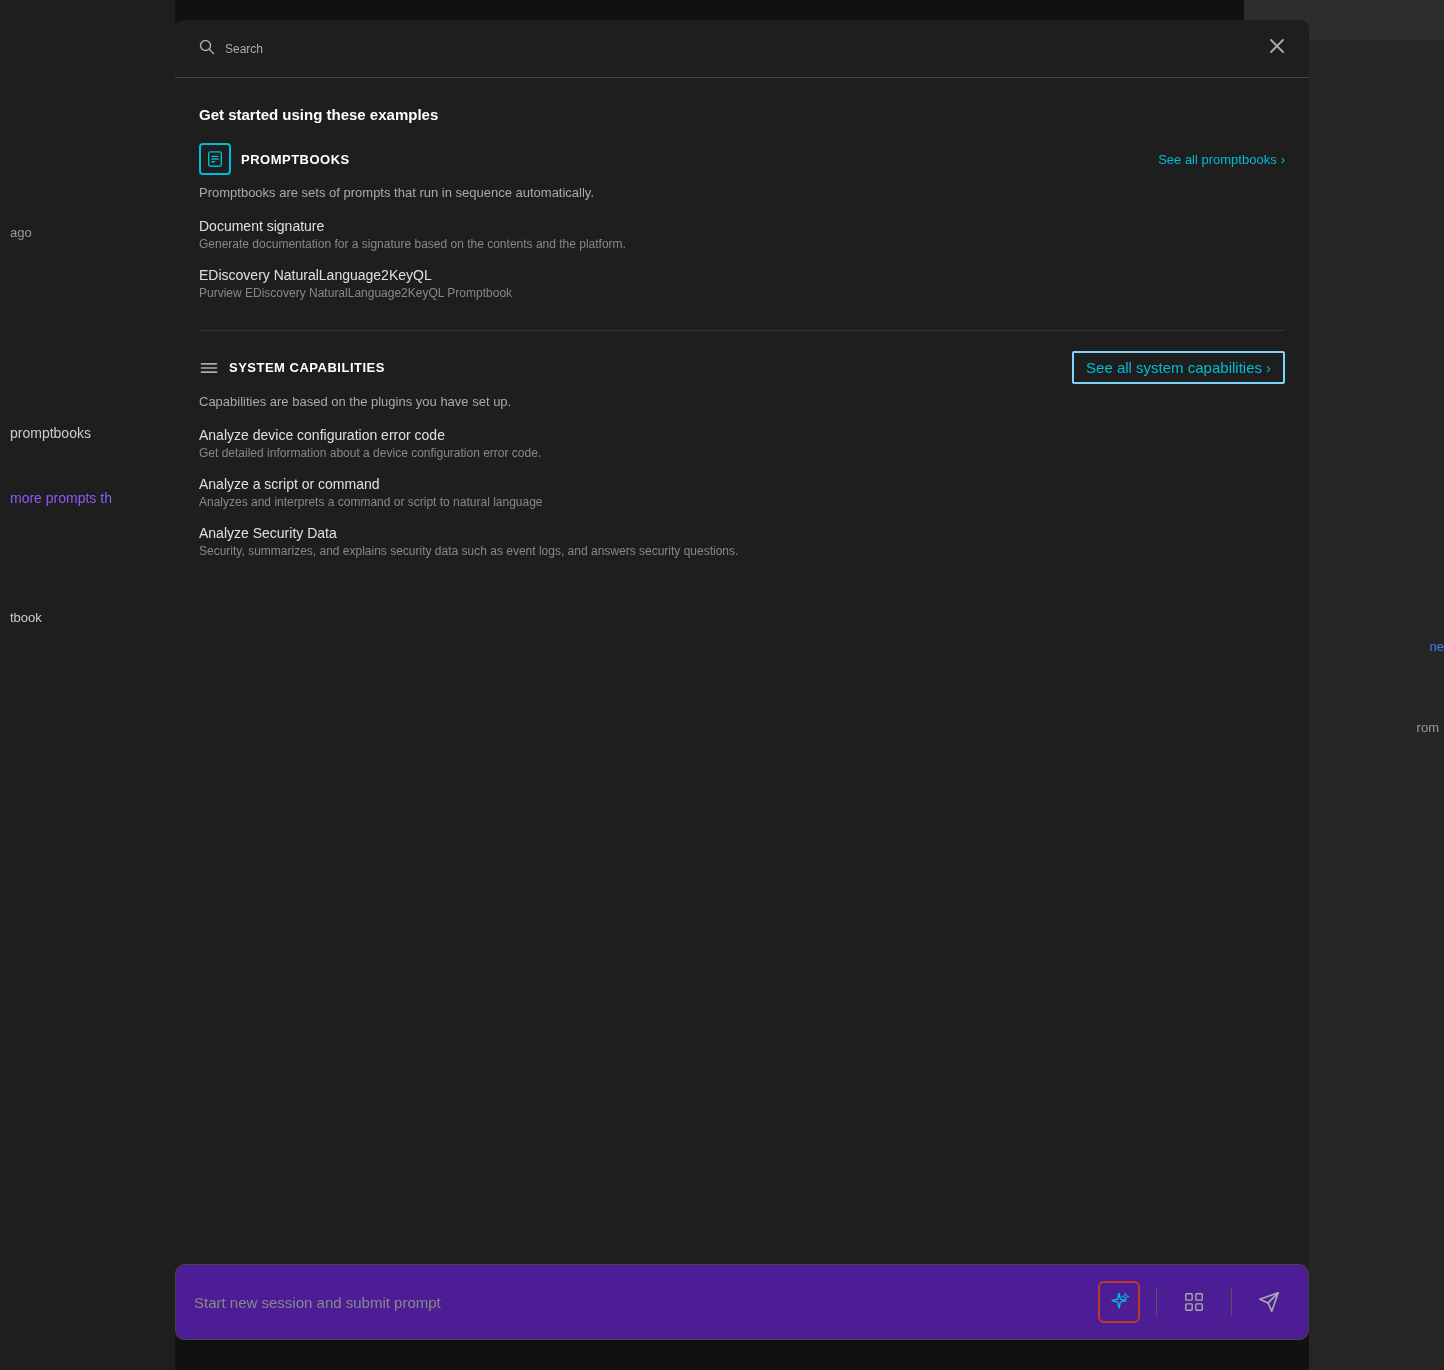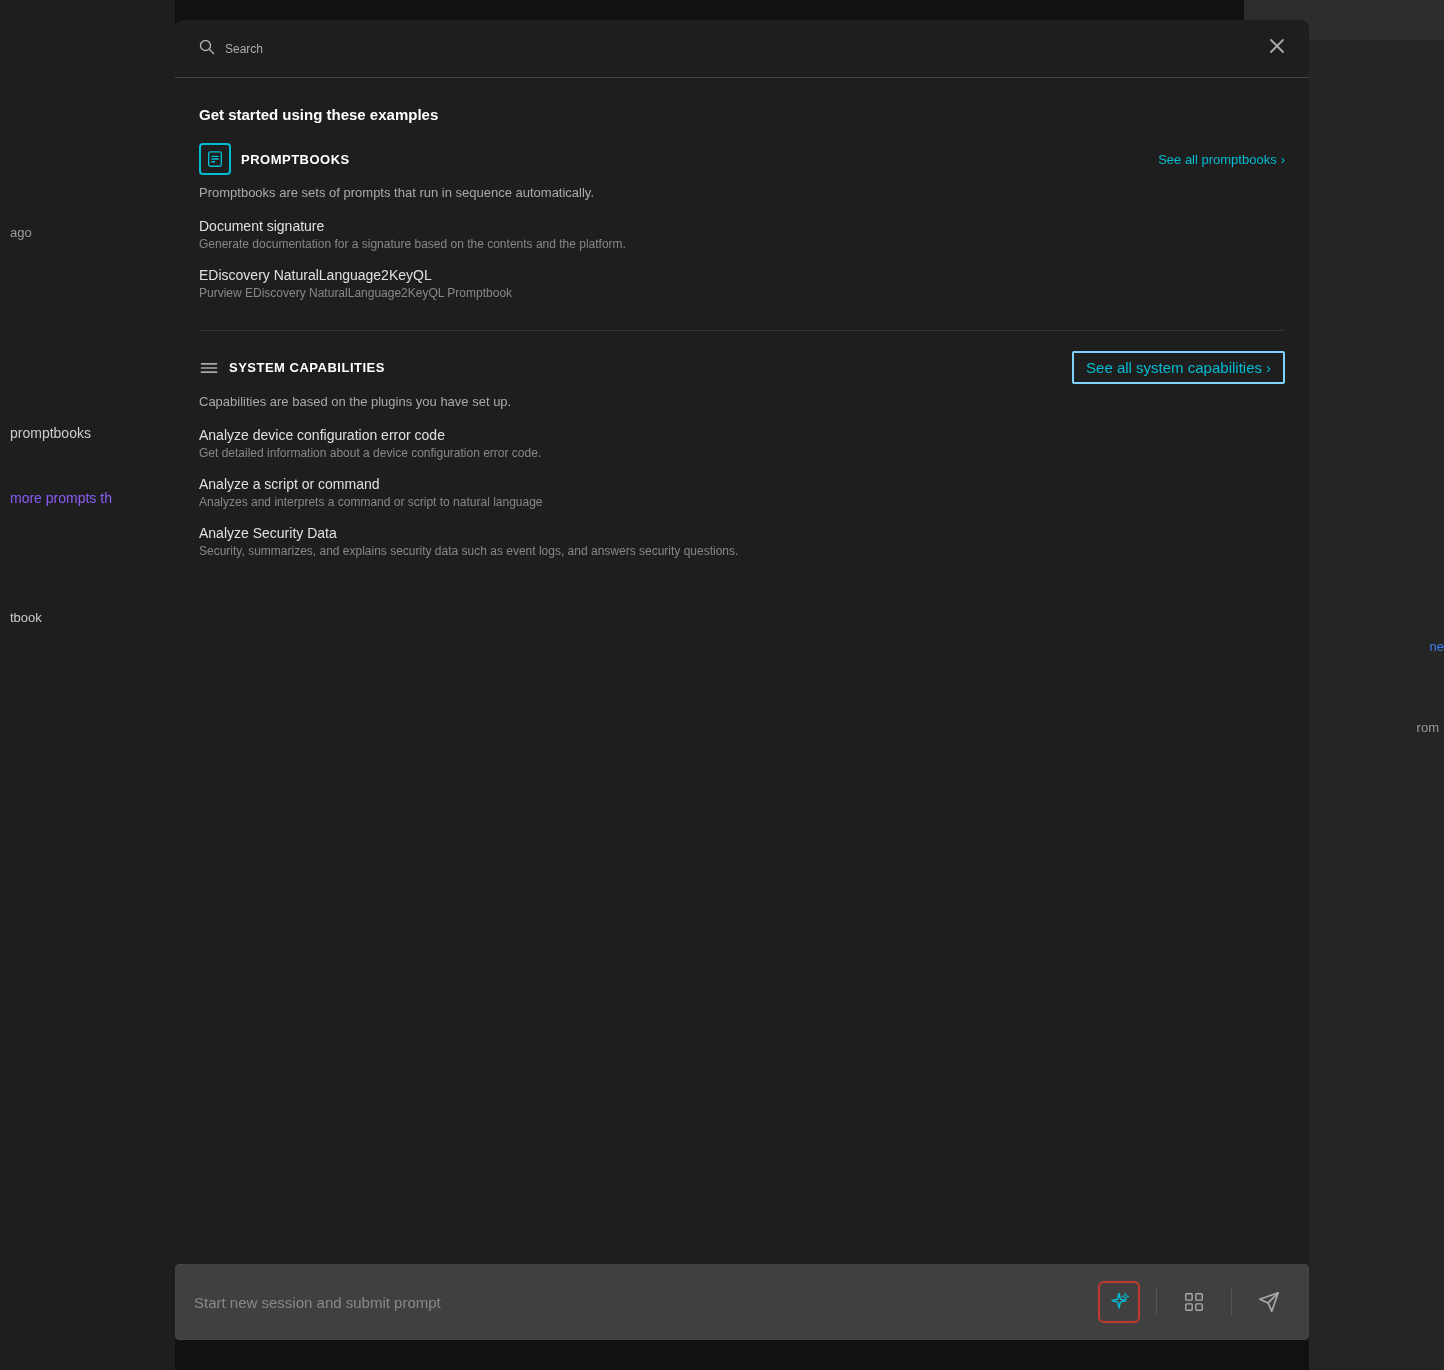--- a/index.html
+++ b/index.html
@@ -289,22 +289,22 @@
       border-radius: 2px;
       margin-left: 15px;
     }
 
     
     .bottom-input-bar {
       position: absolute;
       bottom: 30px;
       left: 175px;
       right: 135px;
-      background-color: #404040;
-      border-radius: 4px;
+      background-color: #4c1d95;
+      border-radius: 10px;
       border: 1px solid #444;
       padding: 16px 18px;
       display: flex;
       align-items: center;
       gap: 12px;
     }
 
     .prompt-input {
       flex: 1;
       background: transparent;

